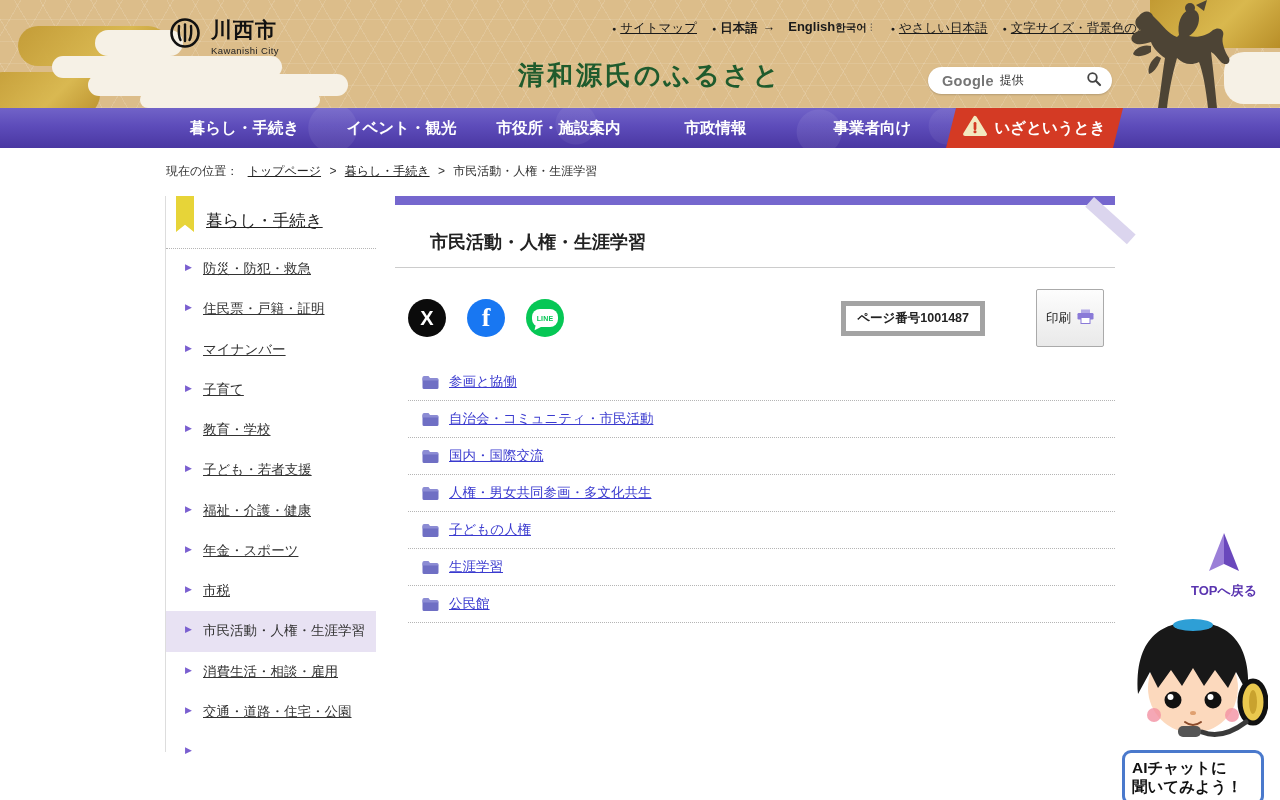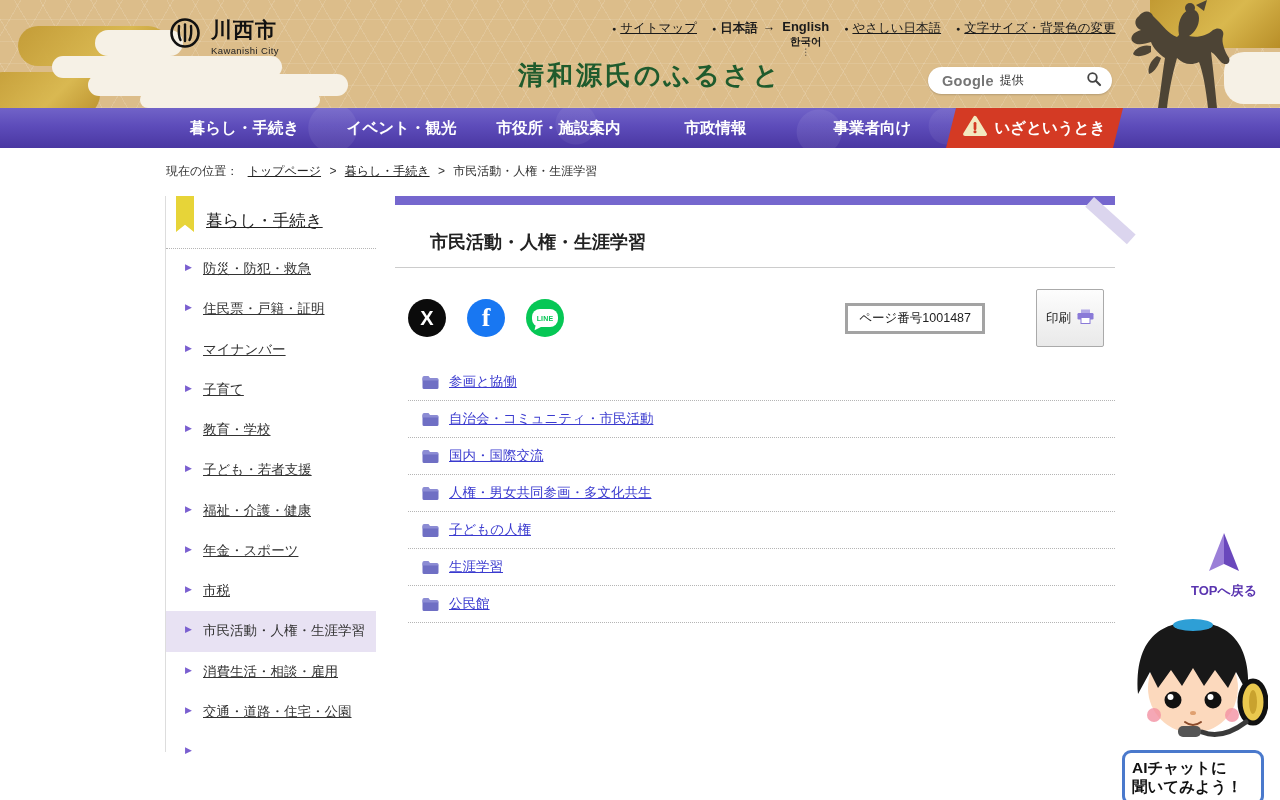--- a/index.html
+++ b/index.html
@@ -18,21 +18,21 @@
   .cloud { position:absolute; background:#f6f1e6; border-radius:20px; }
   .goldblob { position:absolute; background:linear-gradient(135deg,#c29a33,#d9b84e 60%,#b88e28); border-radius:26px; opacity:.95; }
   .logo { position:absolute; left:168px; top:16px; display:flex; align-items:flex-start; gap:9px; }
   .logo-text .jp { font-size:21px; font-weight:bold; color:#111; letter-spacing:1px; }
   .logo-text .en { font-size:9.5px; color:#222; margin-top:1px; letter-spacing:.4px; }
   .utility { position:absolute; left:612px; top:20px; display:flex; gap:15px; align-items:flex-start; font-size:12.5px; color:#1a1a1a; }
   .u-item { display:flex; align-items:flex-start; gap:4px; }
   .u-item .dot { font-size:7px; line-height:17px; }
   .u-item a { color:#1a1a1a; text-decoration:underline; cursor:pointer; }
   .u-item .nolink { text-decoration:none; font-weight:bold; }
-  .lang-stack { display:flex; flex-direction:column; align-items:center; line-height:1.15; margin-left:2px; }
+  .lang-stack { display:flex; align-items:center; line-height:1.15; margin-left:8px; }
   .lang-stack .en { font-weight:bold; font-size:13px; }
   .lang-stack .ko { font-size:10.5px; font-weight:bold; }
   .lang-stack .more { font-size:9px; color:#333; }
   .arrow { font-weight:bold; margin:0 1px; }
   .tagline {
     position:absolute; left:505px; top:58px; width:290px; text-align:center;
     font-family:Liberation Serif, serif; font-weight:bold; font-size:26px;
     color:#1f5b2d; letter-spacing:3px;
   }
   .searchbox {
@@ -97,21 +97,21 @@
   .sns { display:flex; gap:21px; }
   .sns-circle { width:38px; height:38px; border-radius:50%; display:flex; align-items:center; justify-content:center; cursor:pointer; }
   .sns-x { background:#0b0b0b; color:#fff; font-weight:bold; font-size:20px; }
   .sns-fb { background:#1877f2; color:#fff; font-weight:bold; font-size:26px; font-family:"Liberation Serif",serif; }
   .sns-line { background:#06c755; position:relative; }
   .line-bubble { width:26px; height:18px; background:#fff; border-radius:8px; display:flex; align-items:center; justify-content:center;
     font-size:7px; font-weight:bold; color:#06c755; letter-spacing:.2px; position:relative; }
   .line-bubble::after { content:""; position:absolute; left:3px; bottom:-4px; width:0; height:0;
     border-left:6px solid #fff; border-bottom:5px solid transparent; transform:rotate(12deg); }
   .share-right { margin-left:auto; display:flex; align-items:center; }
-  .pagenum-box { border:3px solid #a3a3a3; padding:4px 11px; font-size:12.5px; color:#222; background:#fff; }
+  .pagenum-box { border:5px solid #a3a3a3; padding:4px 11px; font-size:12.5px; color:#222; background:#fff;font-weight:bold; }
   .print-btn { margin-left:51px; margin-right:11px; border:1px solid #aaa; background:linear-gradient(180deg,#fdfdfd,#e9e9e9);
     padding:19px 9px; font-size:12.5px; color:#222; display:flex; align-items:center; gap:6px; cursor:pointer; border-radius:2px; }
   .link-list { list-style:none; margin-top:17px; padding-left:13px; }
   .link-list li { display:flex; align-items:center; gap:10px; padding:9px 0 9px 14px; border-bottom:1px dotted #b5b5b5; }
   .link-list a { color:#3b3bcf; text-decoration:underline; font-size:13.5px; cursor:pointer; }
 
   
   .backtop { position:absolute; left:1186px; top:531px; width:76px; text-align:center; cursor:pointer; }
   .backtop-label { margin-top:3px; font-size:13px; font-weight:bold; color:#5a35b0; }
   .mascot { position:absolute; left:1118px; top:614px; width:150px; cursor:pointer; }

